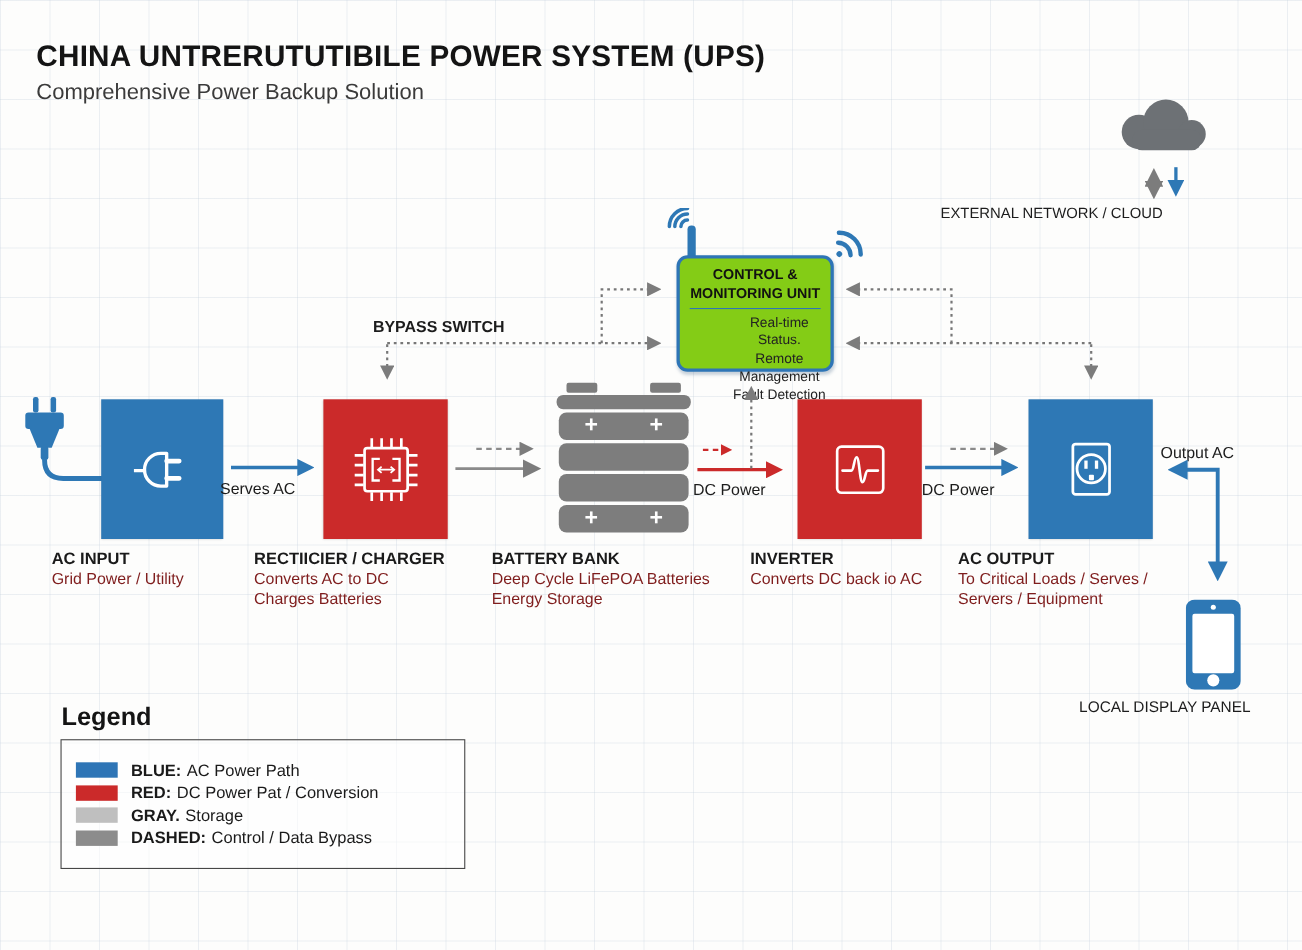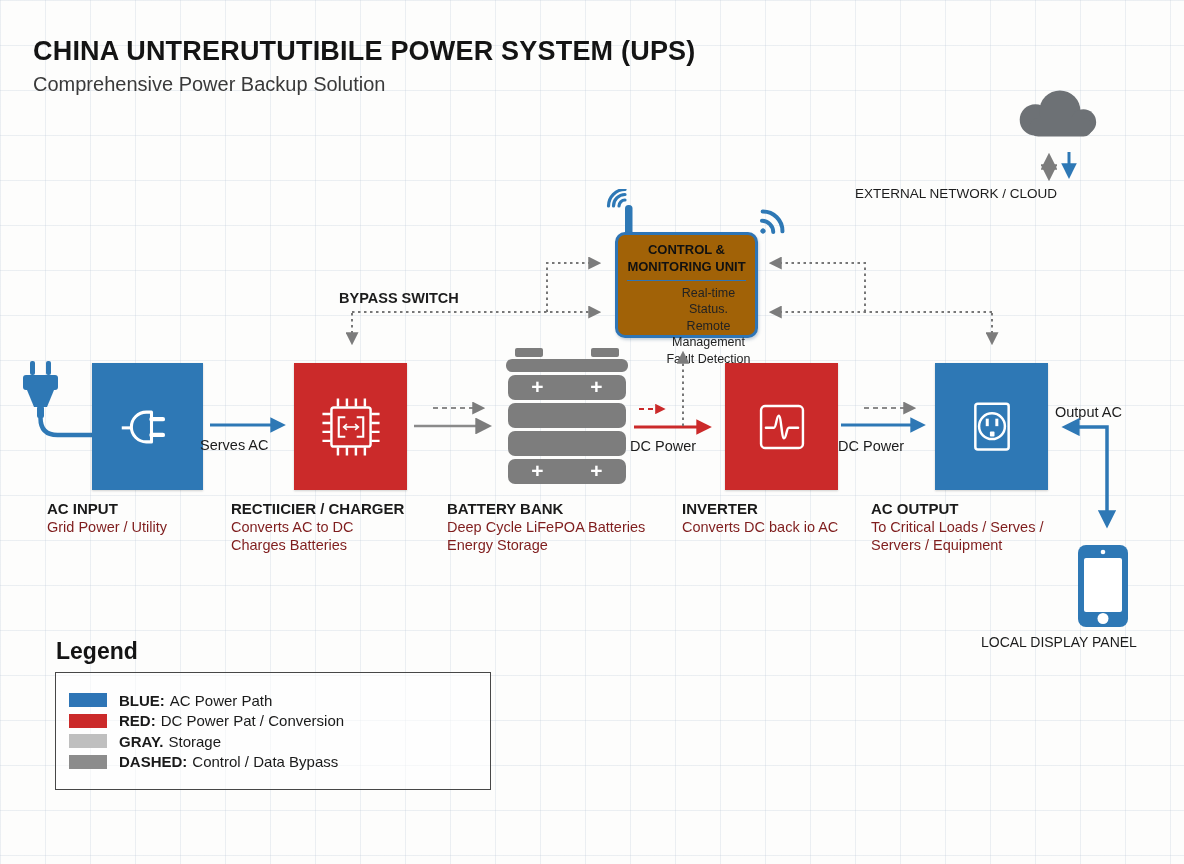--- a/index.html
+++ b/index.html
@@ -21,38 +21,38 @@
   .node.blue{background:#2e78b5;}
   .node.red{background:#cb2a2a;}
 
   .nodelabel{position:absolute;top:499px;line-height:1.27;}
   .nodelabel .nm{font-size:15px;font-weight:700;}
   .nodelabel .ds{font-size:14.5px;color:#7f1d1d;}
 
   .flowlabel{position:absolute;font-size:14.5px;color:#1c1c1c;}
 
   
-  #control-box{left:615px;top:232px;width:143px;height:106px;background:#a16207;
+  #control-box{left:615px;top:232px;width:143px;height:106px;background:#84cc16;
     border:3px solid #2e75b6;border-radius:10px;box-sizing:border-box;padding-top:7px;
     box-shadow:1px 2px 3px rgba(40,80,120,.25);}
   #control-box .t{font-size:13px;font-weight:700;line-height:1.3;text-align:center;color:#111;}
   #control-box .sep{border-top:1.6px solid #2e75b6;margin:4px 9px 4px 9px;}
   #control-box .b{font-size:12.5px;line-height:1.32;text-align:center;color:#222;margin-left:44px;}
 
   
   #battery{left:506px;top:348px;width:122px;height:140px;}
   #battery .term{position:absolute;width:28px;height:9px;background:#7d7d7d;border-radius:2px;top:0;}
   #battery .cap{position:absolute;left:0;top:11px;width:122px;height:13px;background:#7d7d7d;border-radius:6px;}
   #battery .bar{position:absolute;left:2px;width:118px;height:25px;background:#7d7d7d;border-radius:7px;
     display:flex;align-items:center;justify-content:space-around;color:#fff;font-size:21px;font-weight:700;line-height:1;}
   #battery .bar span{transform:translateY(-1px);}
 
   
   #legend-title{left:56px;top:638px;font-size:23px;font-weight:700;color:#141414;}
-  #legend-box{left:55px;top:672px;width:436px;height:118px;border:1.6px solid #474747;
+  #legend-box{left:55px;top:672px;width:368px;height:118px;border:1.6px solid #474747;
     background:rgba(255,255,255,.55);box-sizing:border-box;display:flex;flex-direction:column;justify-content:space-around;padding:17px 0;}
   .lrow{display:flex;align-items:center;padding-left:13px;font-size:15px;}
   .sw{width:38px;height:14px;margin-right:12px;flex:0 0 auto;}
   .sw-blue{background:#2e75b6;} .sw-red{background:#cb2a2a;} .sw-lgray{background:#bfbfbf;} .sw-dgray{background:#8c8c8c;}
   .lrow b{margin-right:5px;}
 
   svg{display:block;}
   #connector-layer{left:0;top:0;pointer-events:none;}
 </style>
 </head>

